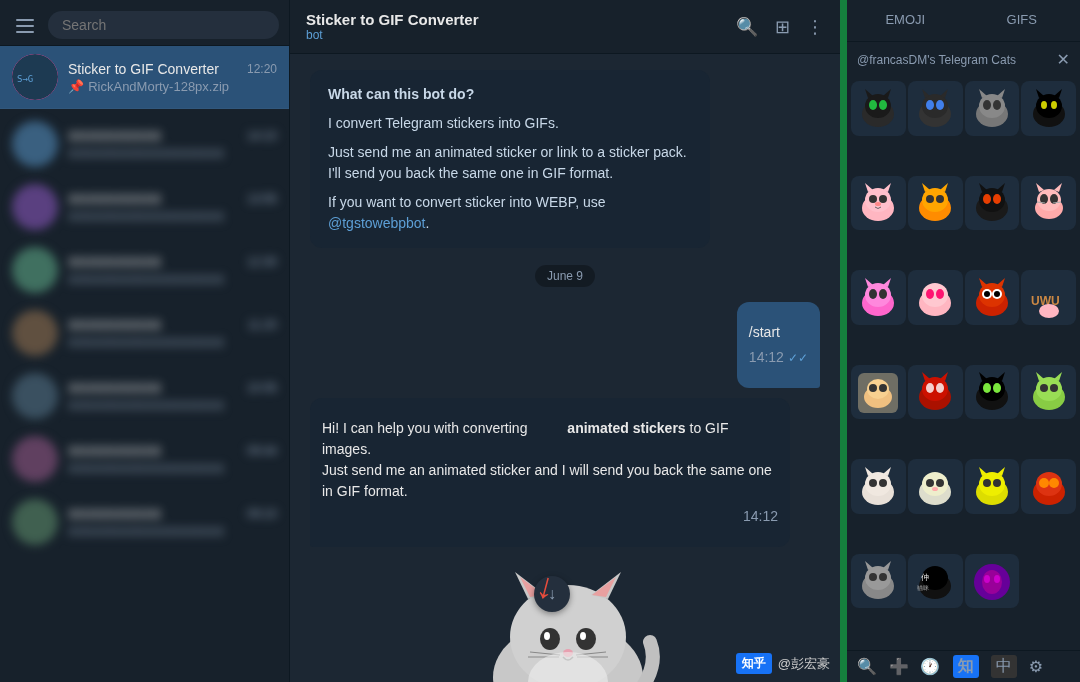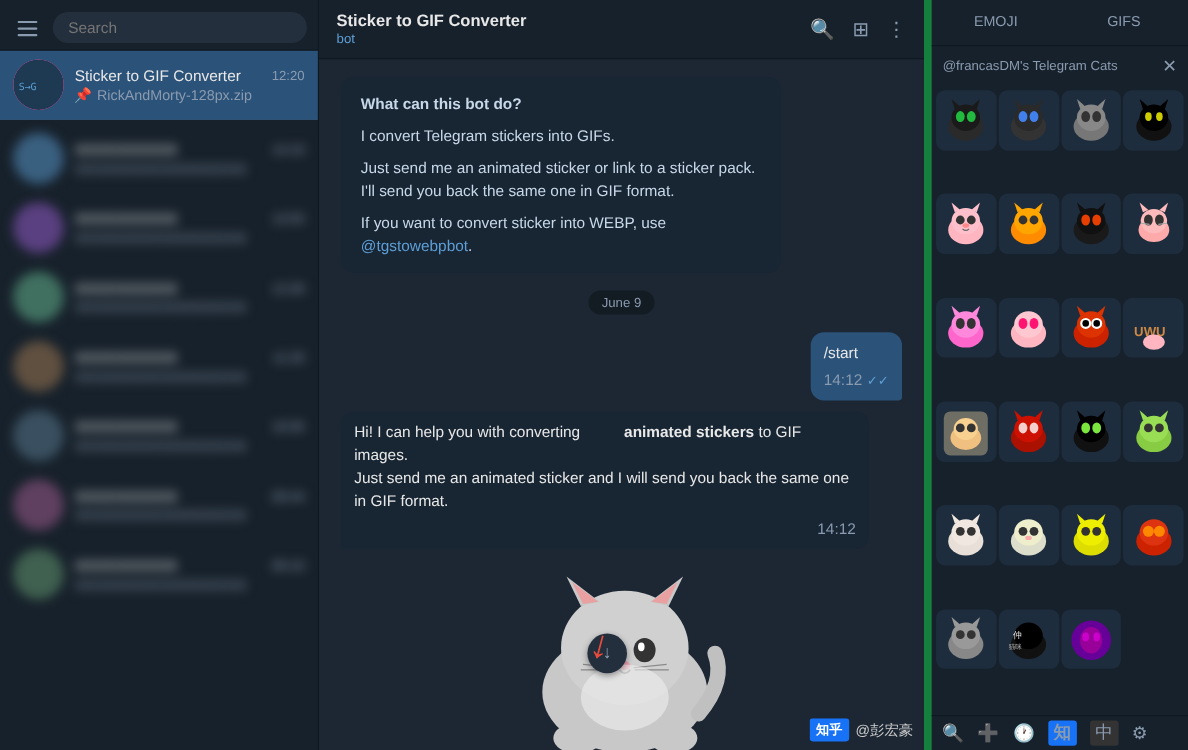--- a/index.html
+++ b/index.html
@@ -214,21 +214,21 @@
 
     
     .msg-row {
       display: flex;
       justify-content: flex-start;
     }
     .msg-row.outgoing { justify-content: flex-end; }
 
     .msg-bubble {
       max-width: 480px;
-      padding: 8px 12px;
+      padding: 20px 12px;
       border-radius: 12px;
       font-size: 14px;
       line-height: 1.5;
       color: #e8e8e8;
       position: relative;
     }
     .msg-bubble.incoming {
       background: #182533;
       border-bottom-left-radius: 3px;
     }

